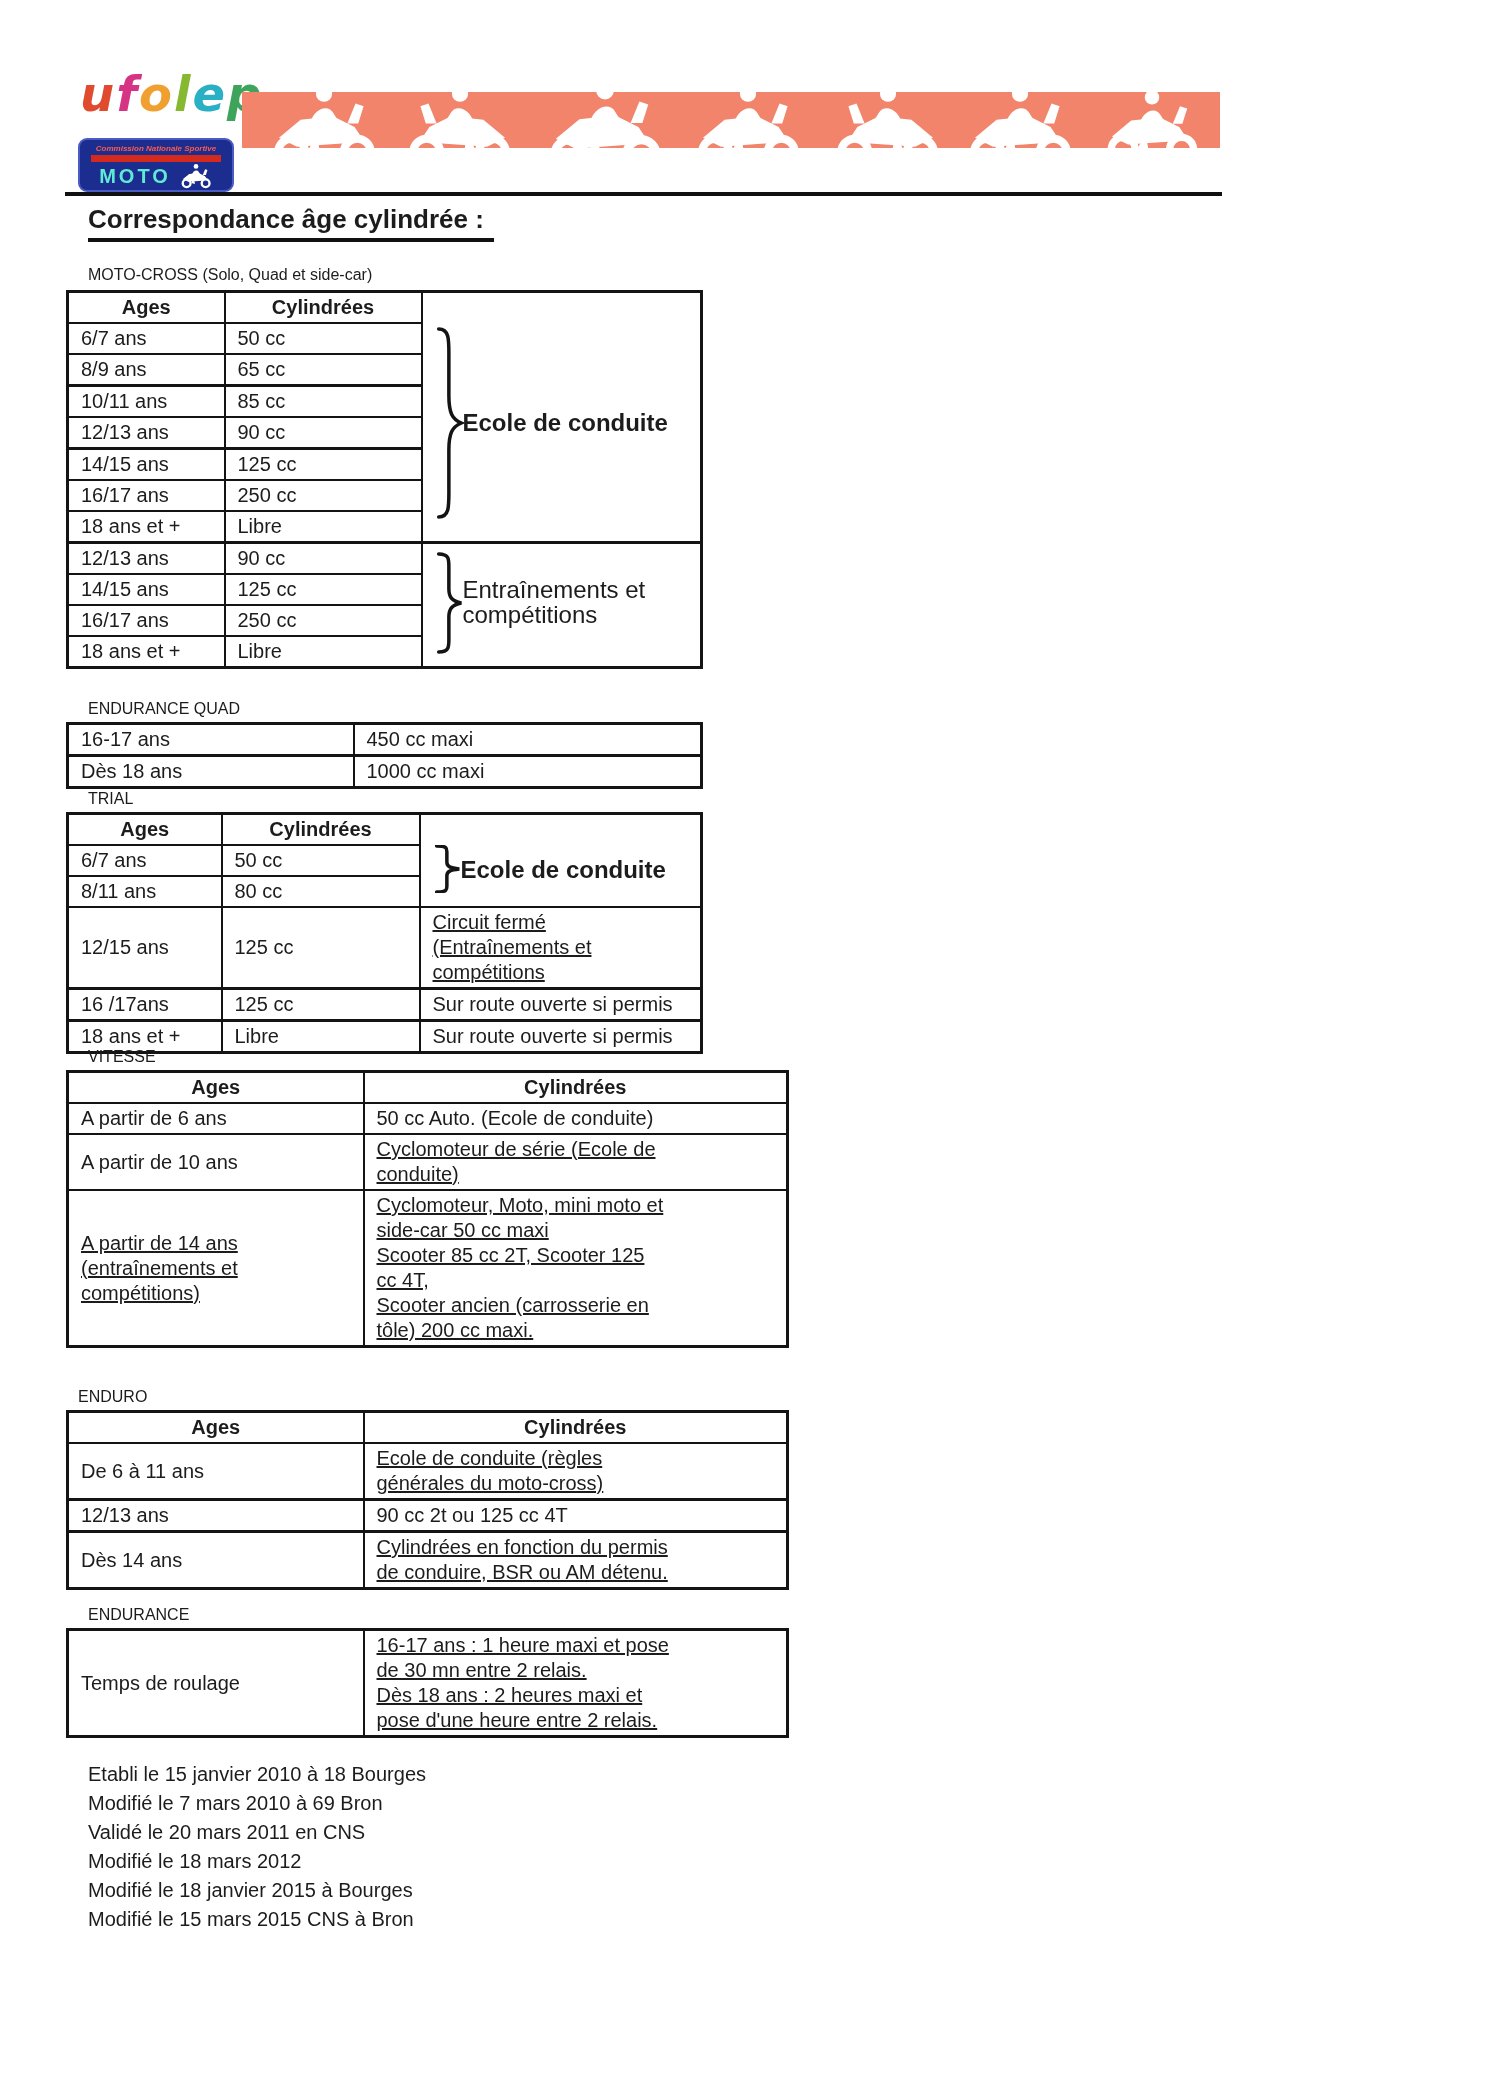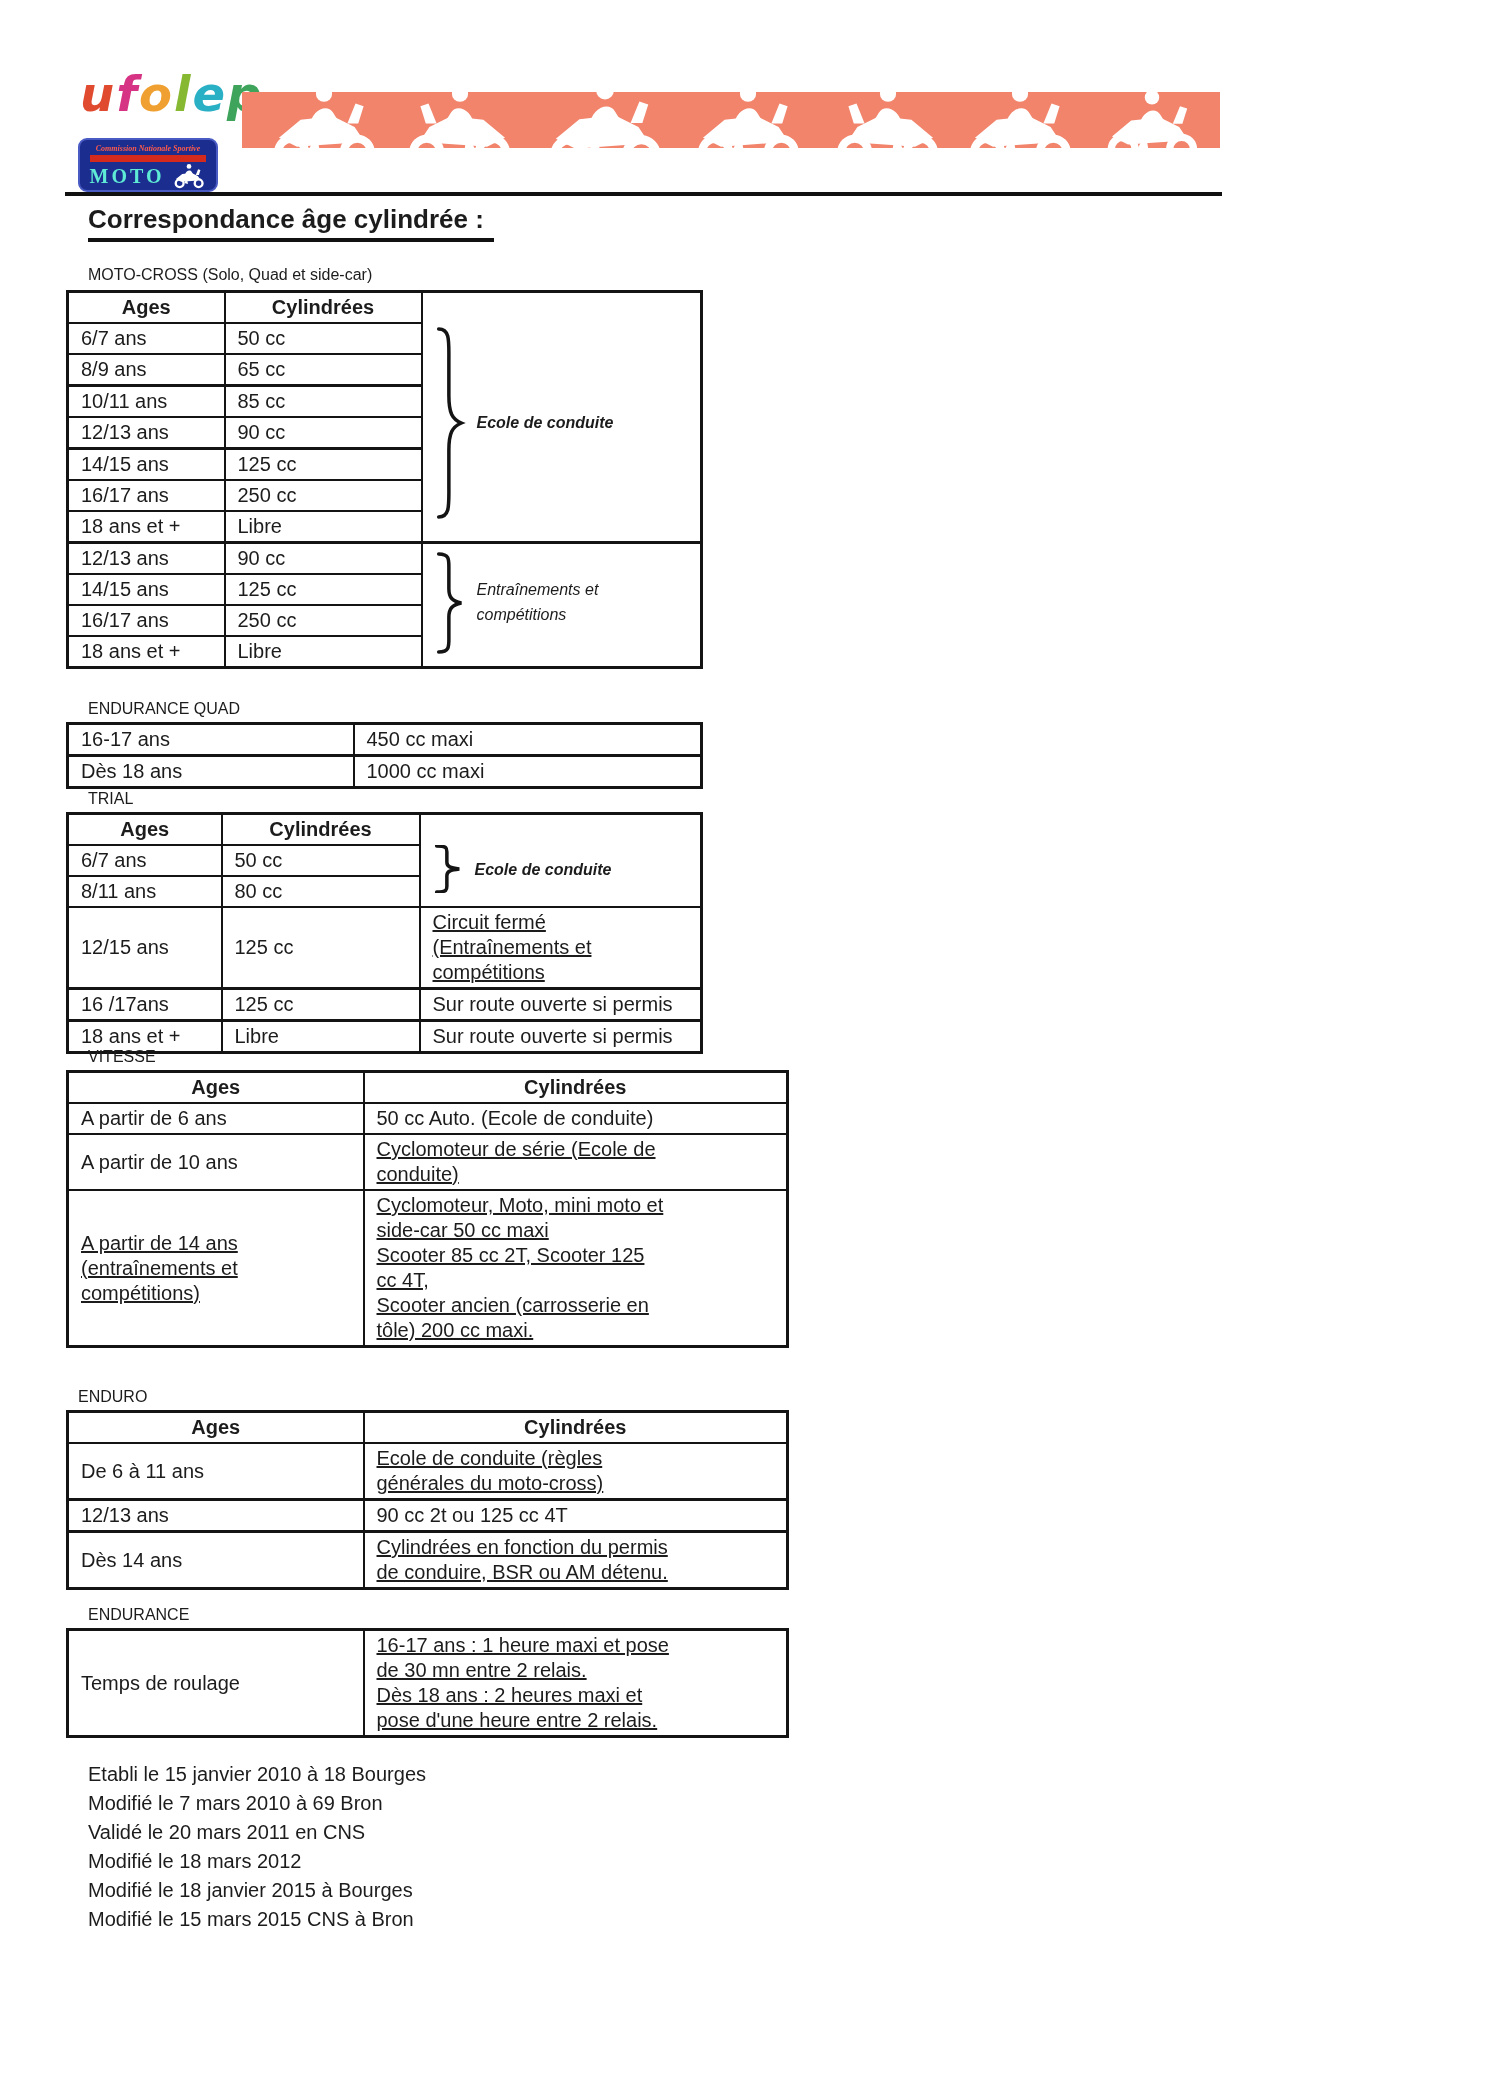--- a/index.html
+++ b/index.html
@@ -6,22 +6,22 @@
   .page{
     position:relative;width:1493px;height:2100px;background:#ffffff;overflow:hidden;
     font-family:"Liberation Sans", sans-serif;color:#1c1c1c;
   }
   
   .logo-word{
     position:absolute;left:80px;top:66px;font-size:48px;font-weight:bold;font-style:italic;
     letter-spacing:2px;font-family:"DejaVu Sans", sans-serif;
   }
   .badge{
-    position:absolute;left:78px;top:138px;width:140px;height:54px;border-radius:9px;
-    border:2px solid #4a5bc4;box-sizing:border-box;text-align:center;overflow:hidden;font-family:Liberation Serif, serif;
+    position:absolute;left:78px;top:138px;width:156px;height:54px;border-radius:9px;
+    border:2px solid #4a5bc4;box-sizing:border-box;text-align:center;overflow:hidden;
   }
   .badge-line1{font-size:8px;font-weight:bold;font-style:italic;color:#ff5a4a;margin-top:4px;line-height:9px;}
   .badge-stripe{height:7px;width:86%;margin:2px auto 1px auto;}
   .badge-bottom{display:flex;align-items:center;justify-content:center;gap:8px;}
   .badge-word{color:#5eead4;font-weight:bold;font-size:20px;letter-spacing:3px;line-height:24px;}
   .banner{position:absolute;left:242px;top:92px;width:978px;height:56px;}
   .bike{position:absolute;top:-16px;height:102px;width:108px;}
   .bike.flip{transform:scaleX(-1);}
   .header-rule{position:absolute;left:65px;top:192px;width:1157px;height:4px;background:#111;}
   
@@ -37,21 +37,21 @@
   }
   table.tbl td{
     border:2px solid #141414;font-size:20px;line-height:25px;
     padding:2px 8px 2px 12px;vertical-align:middle;overflow:hidden;
   }
   table.tbl tr.hdr td{font-weight:bold;text-align:center;padding:2px 4px;}
   table.tbl tr.bt3 td{border-top:3px solid #141414;}
   td.ann{position:relative;vertical-align:top;padding:0;}
   .pre{white-space:pre-line;text-decoration:underline;}
   .brace{position:absolute;left:10px;width:34px;}
-  .ann-label{position:absolute;left:54px;font-size:16px;line-height:25px;white-space:pre-line;font-style:italic;}
+  .ann-label{position:absolute;left:40px;font-size:24px;line-height:25px;white-space:pre-line;}
   
   .footer{position:absolute;left:88px;top:1760px;font-size:20px;line-height:29px;}
 </style>
 </head>
 <body>
 
 <svg width="0" height="0" style="position:absolute">
   <defs>
     <g id="moto-sil" fill="#ffffff" stroke="none">
       <circle cx="24" cy="78" r="15" fill="none" stroke="#ffffff" stroke-width="9"></circle>

